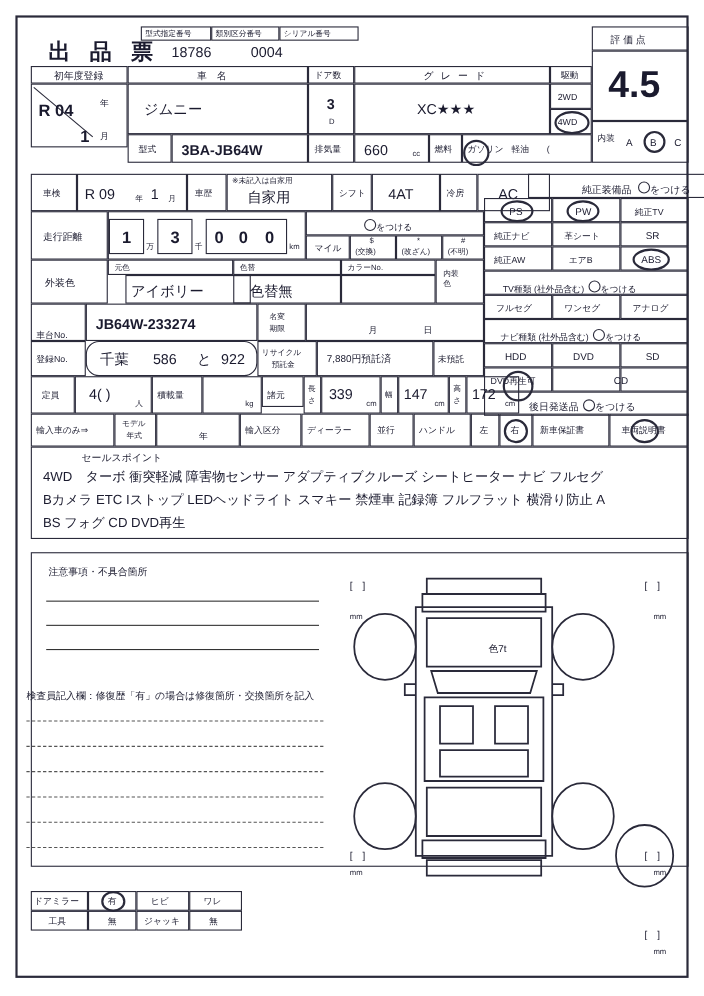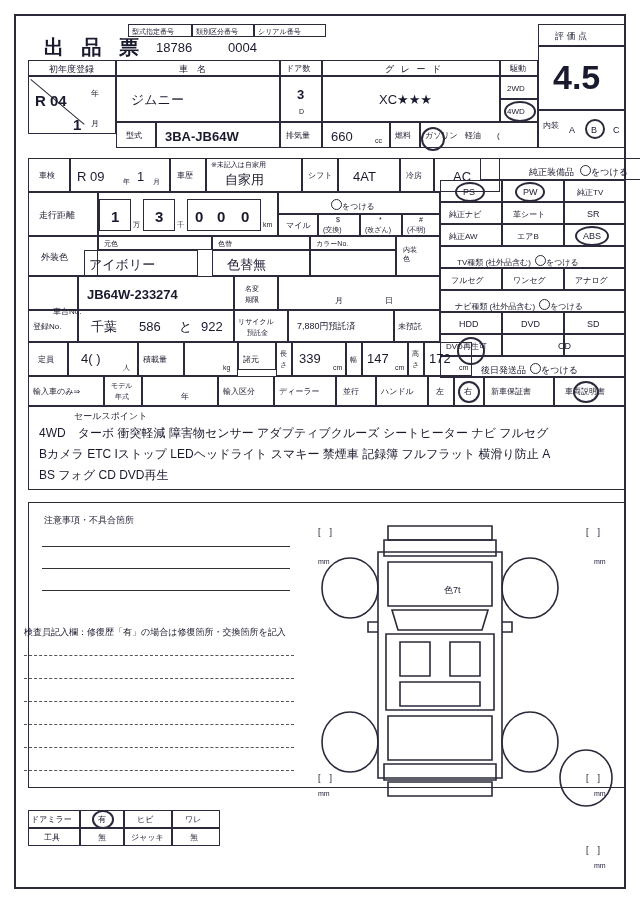--- a/index.html
+++ b/index.html
@@ -262,56 +262,56 @@
   <div class="bx" style="left:440px;top:356px;width:186px;height:22px;">
     <div class="lbl" style="left:40px;top:6px;"><span>後日発送品</span><span class="orb" style="margin-left:4px;"></span><span>をつける</span></div>
   </div>
 
   <div class="bx" style="left:28px;top:236px;width:70px;height:40px;">
     <div class="lbl" style="left:12px;top:16px;">外装色</div>
   </div>
   <div class="bx" style="left:98px;top:236px;width:114px;height:14px;">
     <div class="lbl7" style="left:5px;top:3px;">元色</div>
   </div>
-  <div class="bx" style="left:84px;top:250px;width:114px;height:26px;">
+  <div class="bx" style="left:114px;top:250px;width:114px;height:26px;">
     <div class="val" style="left:4px;top:7px;">アイボリー</div>
   </div>
   <div class="bx" style="left:212px;top:236px;width:98px;height:14px;">
     <div class="lbl7" style="left:5px;top:3px;">色替</div>
   </div>
   <div class="bx" style="left:212px;top:250px;width:98px;height:26px;">
     <div class="val" style="left:14px;top:7px;">色替無</div>
   </div>
   <div class="bx" style="left:310px;top:236px;width:86px;height:14px;">
     <div class="lbl7" style="left:5px;top:3px;">カラーNo.</div>
   </div>
   <div class="bx" style="left:310px;top:250px;width:86px;height:26px;"></div>
   <div class="bx" style="left:396px;top:236px;width:44px;height:40px;">
     <div class="lbl7" style="left:6px;top:8px;width:14px;line-height:9px;white-space:normal;">内装色</div>
   </div>
 
   <div class="bx" style="left:28px;top:276px;width:50px;height:34px;">
-    <div class="lbl8" style="left:4px;top:31px;margin-left:20px;">車台No.</div>
+    <div class="lbl8" style="left:4px;top:24px;">車台No.</div>
   </div>
   <div class="bx" style="left:78px;top:276px;width:156px;height:34px;">
     <div class="valb" style="left:8px;top:11px;">JB64W-233274</div>
   </div>
   <div class="bx" style="left:234px;top:276px;width:44px;height:34px;">
     <div class="lbl7" style="left:10px;top:8px;">名変</div>
     <div class="lbl7" style="left:10px;top:19px;">期限</div>
   </div>
   <div class="bx" style="left:278px;top:276px;width:162px;height:34px;">
     <div class="lbl8" style="left:56px;top:20px;">月</div>
     <div class="lbl8" style="left:106px;top:20px;">日</div>
   </div>
 
   <div class="bx" style="left:28px;top:310px;width:50px;height:32px;">
     <div class="lbl8" style="left:4px;top:12px;">登録No.</div>
   </div>
-  <div class="bx" style="left:78px;top:310px;width:156px;height:32px;">
+  <div class="bx" style="left:78px;top:310px;width:156px;height:32px;border-radius:12px;">
     <div class="val" style="left:12px;top:9px;">千葉</div>
     <div class="val" style="left:60px;top:9px;">586</div>
     <div class="val" style="left:100px;top:9px;">と</div>
     <div class="val" style="left:122px;top:9px;">922</div>
   </div>
   <div class="bx" style="left:234px;top:310px;width:54px;height:32px;">
     <div class="lbl7" style="left:3px;top:7px;">リサイクル</div>
     <div class="lbl7" style="left:12px;top:18px;">預託金</div>
   </div>
   <div class="bx" style="left:288px;top:310px;width:106px;height:32px;">

